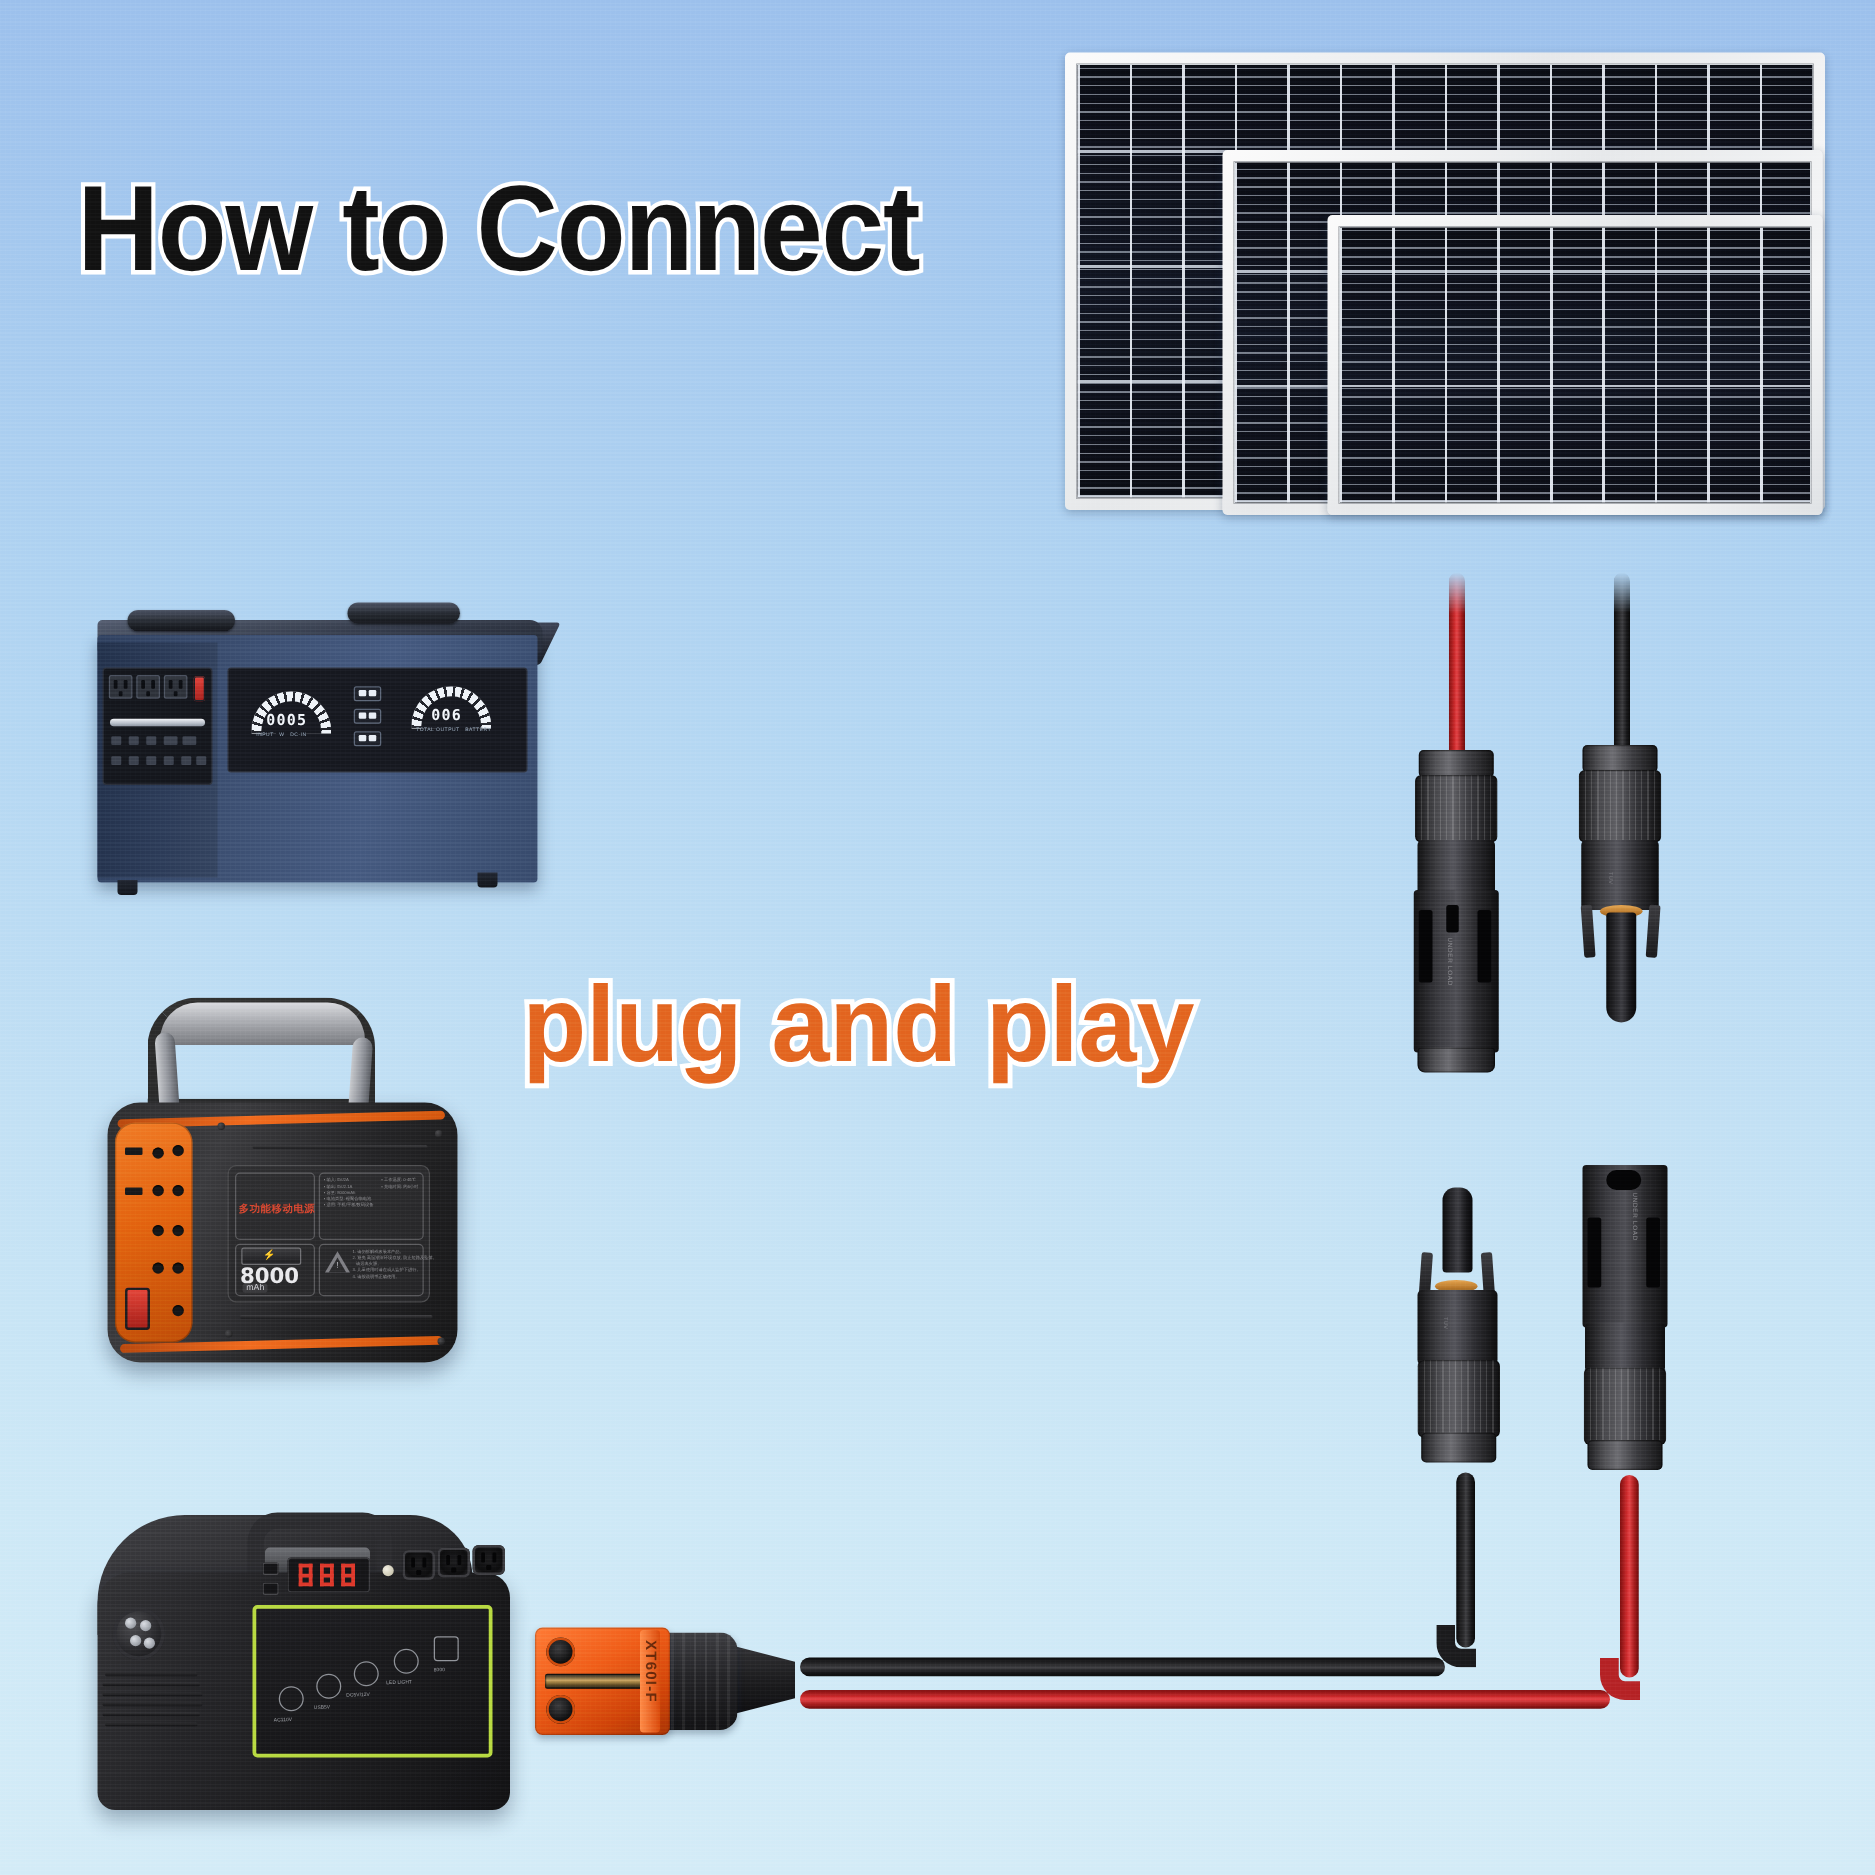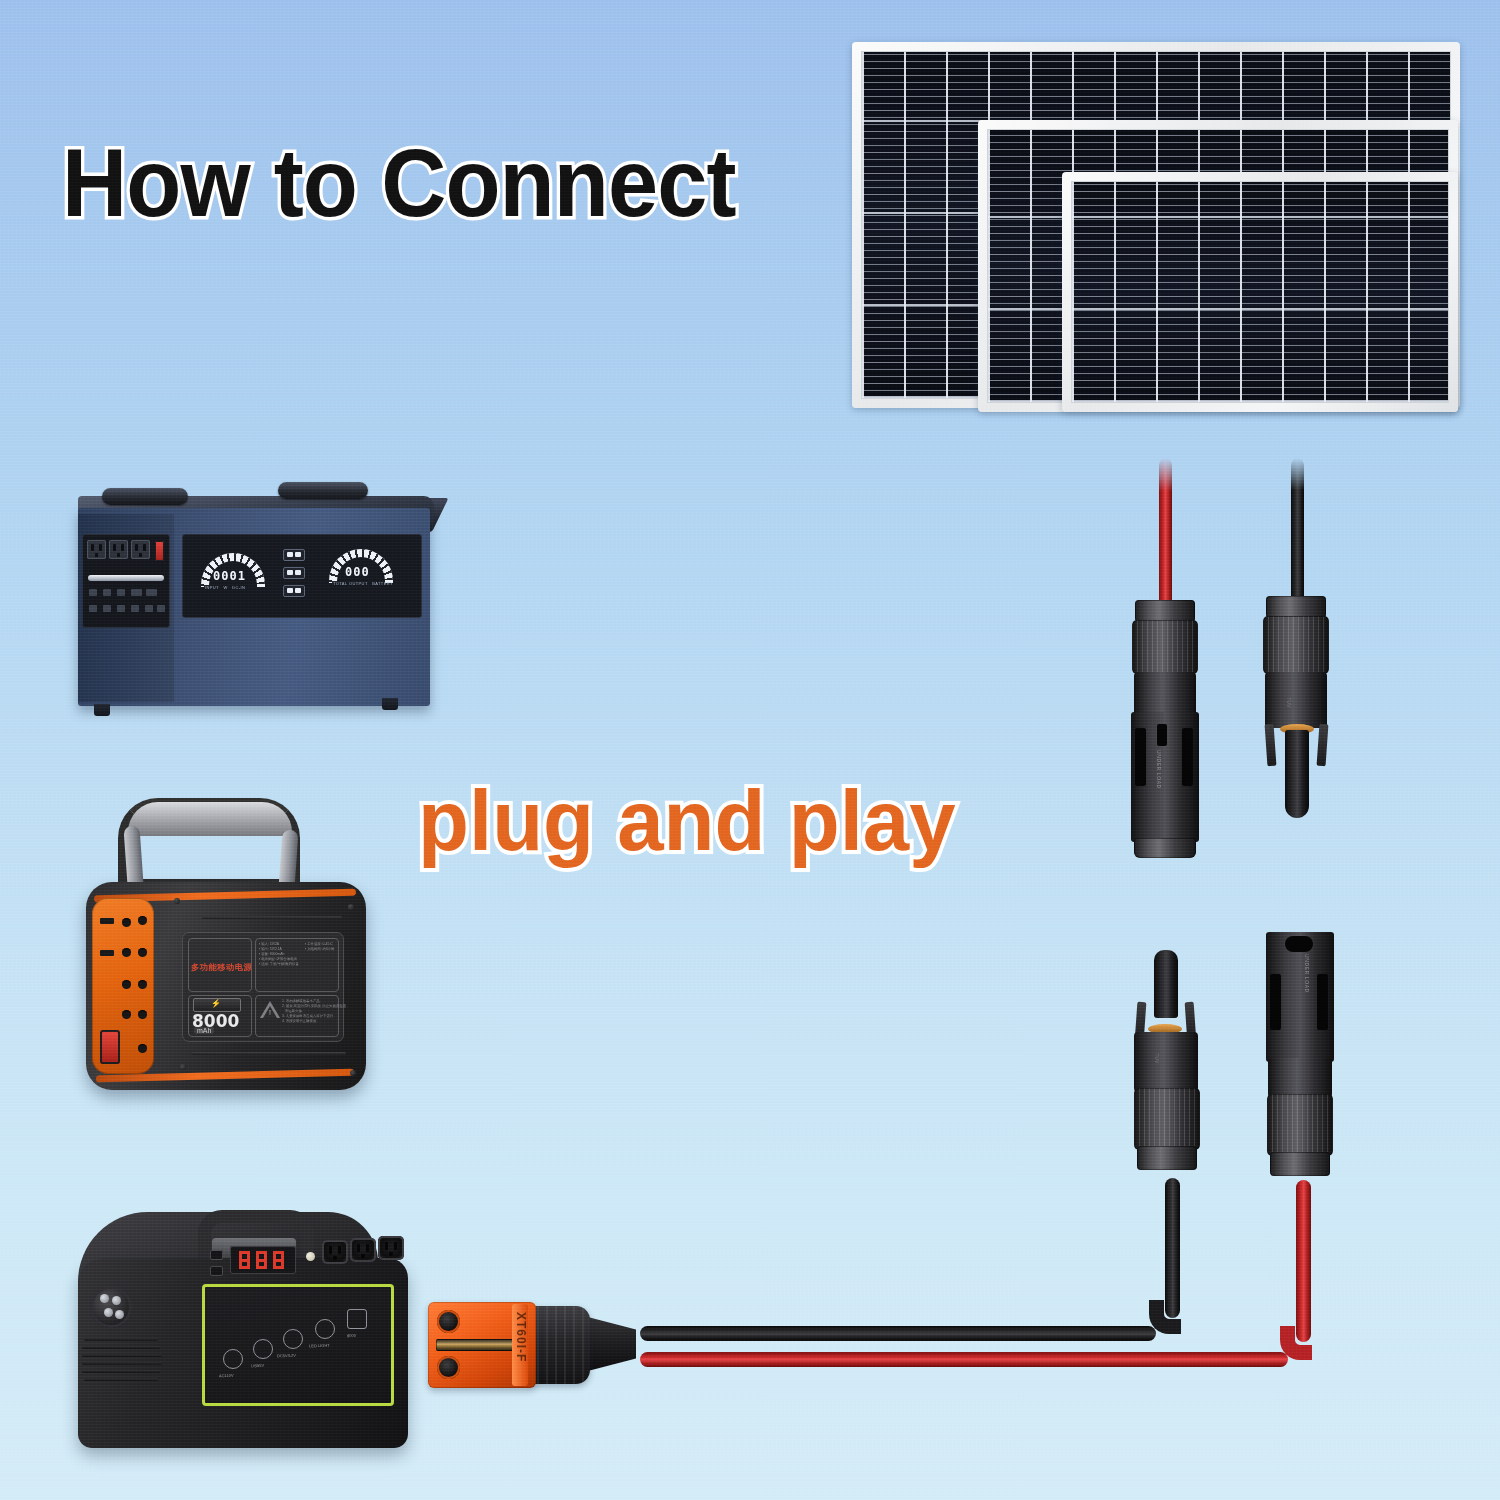--- a/index.html
+++ b/index.html
@@ -427,36 +427,36 @@
       <div class="bs-port" style="left:6px;top:70px;"></div>
       <div class="bs-port" style="left:20px;top:70px;"></div>
       <div class="bs-port" style="left:34px;top:70px;"></div>
       <div class="bs-port" style="left:48px;top:70px;"></div>
       <div class="bs-port" style="left:62px;top:70px;"></div>
       <div class="bs-port" style="left:74px;top:70px;"></div>
     </div>
 
     <div class="bs-front-panel">
       <div class="gauge" style="left:18px;top:18px;"></div>
-      <div class="gauge-num" style="left:30px;top:34px;">0001</div>
+      <div class="gauge-num" style="left:30px;top:34px;">0005</div>
       <div class="gauge-sub" style="left:22px;top:50px;">INPUT &nbsp; W &nbsp; DC-IN</div>
       <div class="ind-btn" style="left:100px;top:14px;">
           <i style="left:3px;"></i>
           <i style="left:11px;"></i>
         </div>
       <div class="ind-btn" style="left:100px;top:32px;">
           <i style="left:3px;"></i>
           <i style="left:11px;"></i>
         </div>
       <div class="ind-btn" style="left:100px;top:50px;">
           <i style="left:3px;"></i>
           <i style="left:11px;"></i>
         </div>
       <div class="gauge" style="left:146px;top:14px;"></div>
-      <div class="gauge-num" style="left:162px;top:30px;">000</div>
+      <div class="gauge-num" style="left:162px;top:30px;">006</div>
       <div class="gauge-sub" style="left:150px;top:46px;">TOTAL OUTPUT &nbsp; BATTERY</div>
     </div>
 
     <div class="bs-foot" style="left:34px;top:232px;"></div>
     <div class="bs-foot" style="left:322px;top:226px;"></div>
   </div>
 
   <div class="subline">plug and play</div>
 
   <div class="device" id="orange-bank">

